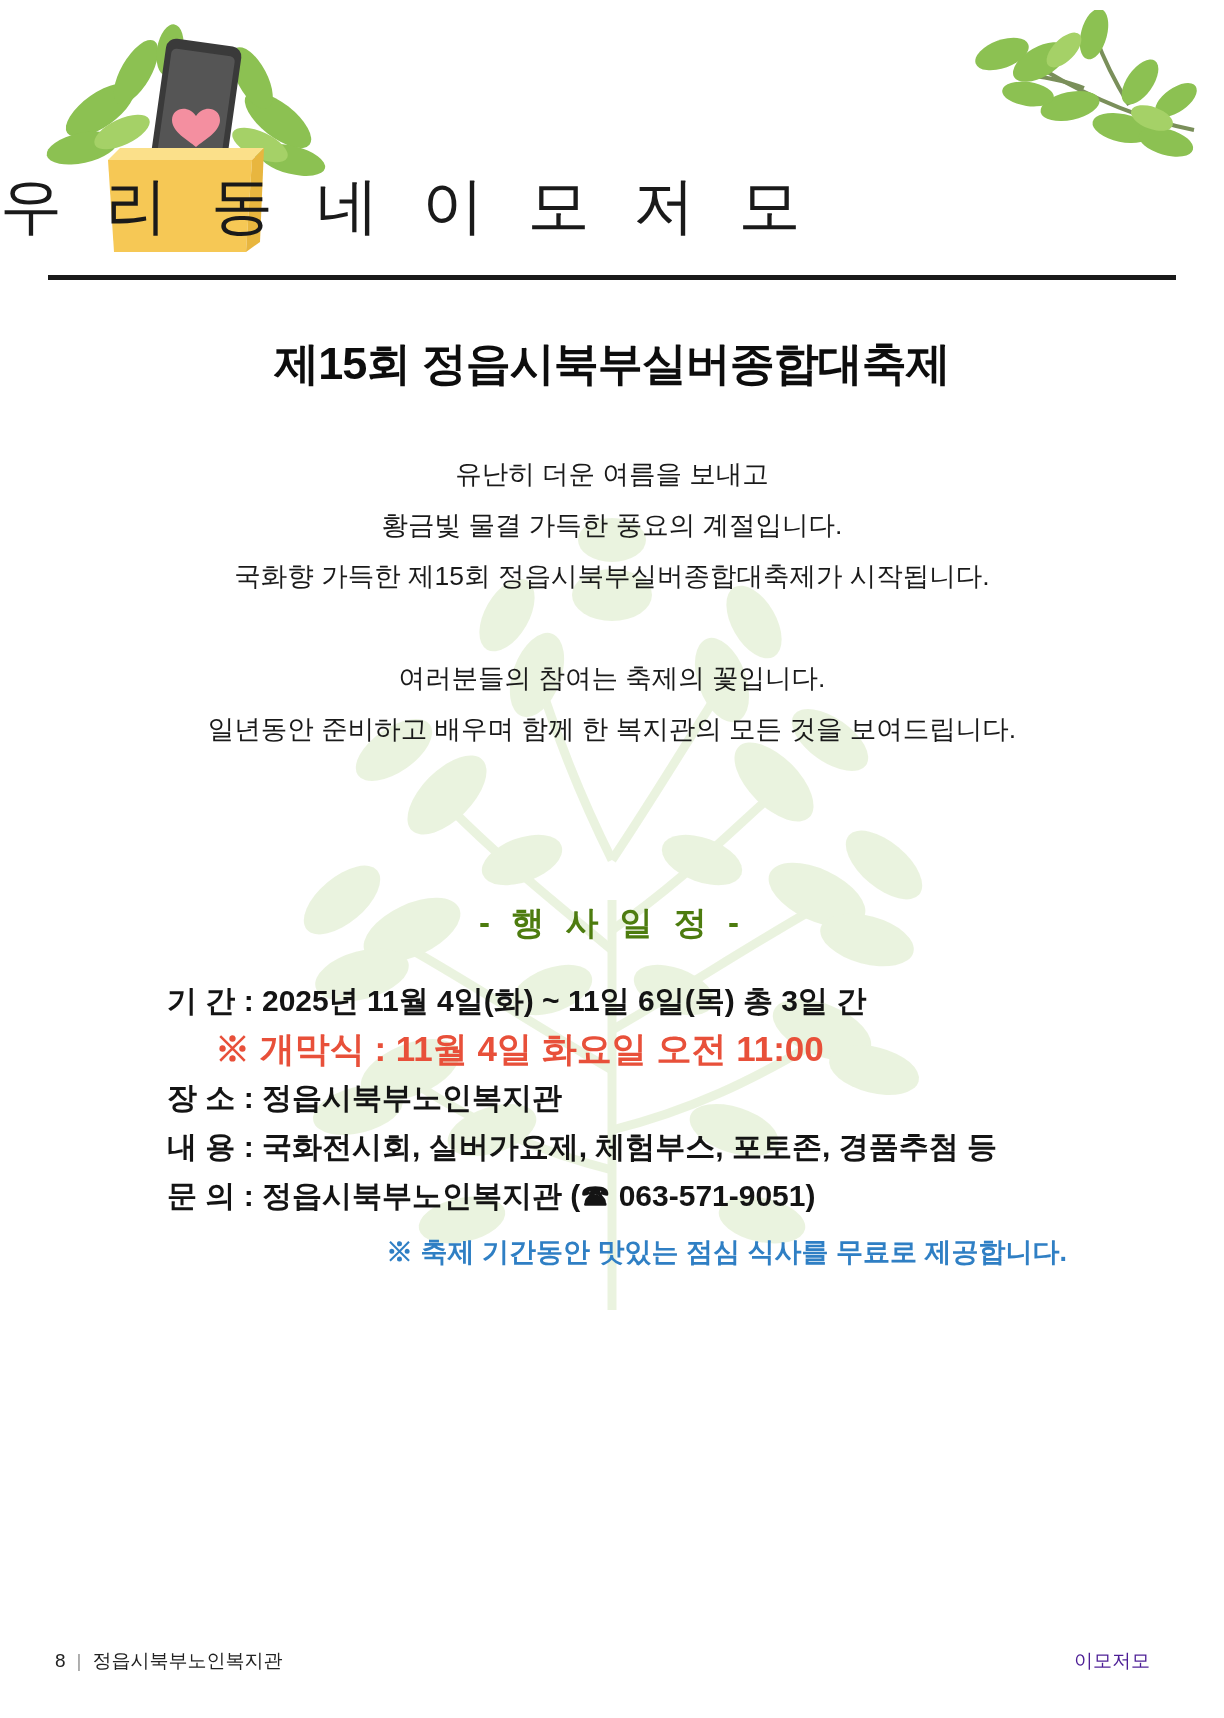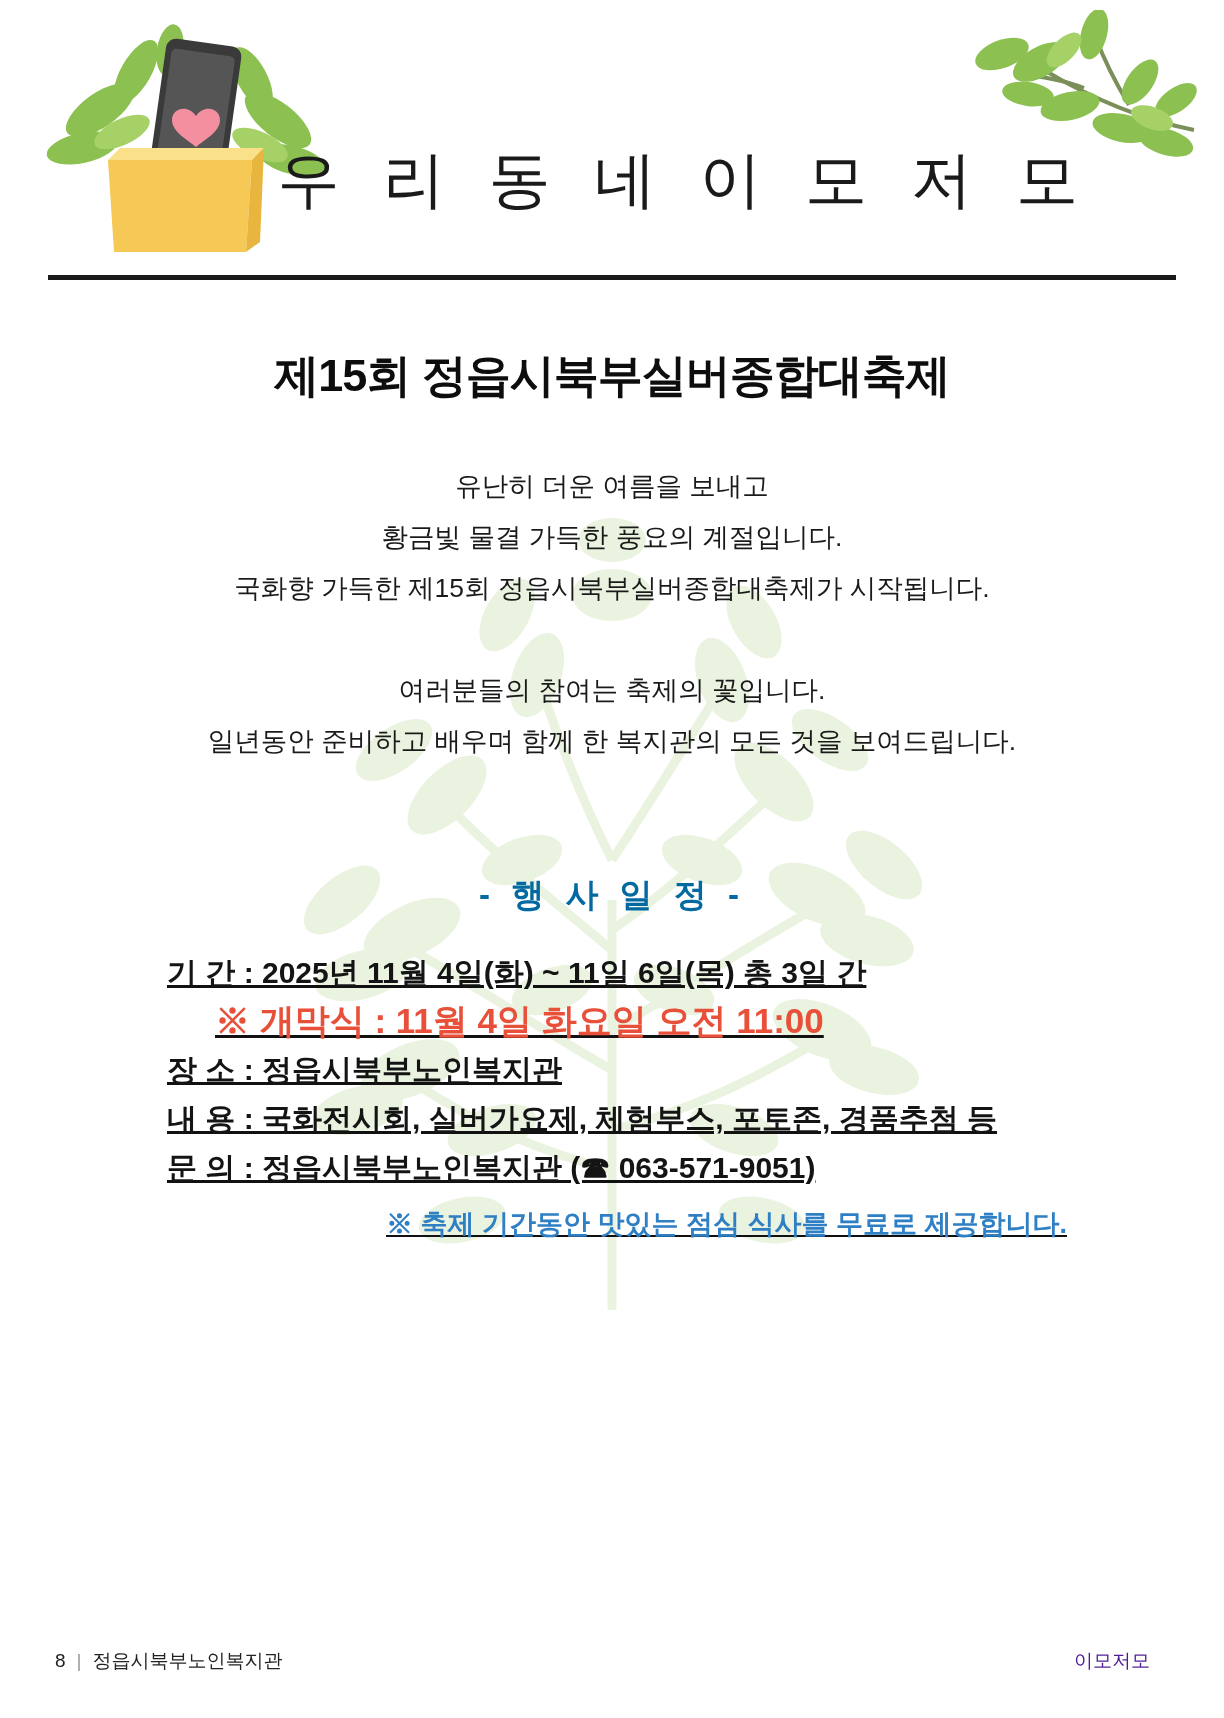--- a/index.html
+++ b/index.html
@@ -43,23 +43,23 @@
     right: 20px;
     top: 10px;
     width: 260px;
     height: 180px;
     z-index: 2;
   }
 
   .masthead {
     position: absolute;
     left: 0;
-    top: 138px;
+    top: 164px;
     width: 1092px;
-    text-align: right;
+    text-align: left;
     z-index: 3;
   }
   .masthead-title {
     font-size: 62px;
     font-weight: 400;
     letter-spacing: 14px;
     color: #1a1a1a;
     font-family: "Liberation Serif", serif;
     white-space: nowrap;
   }
@@ -79,47 +79,46 @@
     z-index: 4;
     padding-top: 330px;
     text-align: center;
   }
 
   .doc-title {
     font-size: 45px;
     font-weight: bold;
     letter-spacing: -1px;
     color: #0d0d0d;
-    margin: 16px 0 58px 0;
+    margin: 4px 0 58px 0;
   }
 
   .para {
     font-size: 26.5px;
     line-height: 44px;
     color: #1a1a1a;
     margin: 7px;
   }
   .para-gap {
     height: 44px;
   }
 
   .schedule-title {
     font-size: 33px;
     font-weight: bold;
     letter-spacing: 6px;
-    color: #0369a1;
-    margin: 59px 0 30px 0;
+    color: #4d7c0f;
+    margin: 99px 0 30px 0;
   }
 
   .detail-block {
     width: 900px;
     margin: 16px auto;
     text-align: left;
     padding-left: 10px;
-    text-decoration: underline;
   }
   .detail-line {
     font-size: 30px;
     line-height: 49px;
     font-weight: bold;
     color: #141414;
     white-space: nowrap;
   }
   .detail-note-red {
     font-size: 35px;

